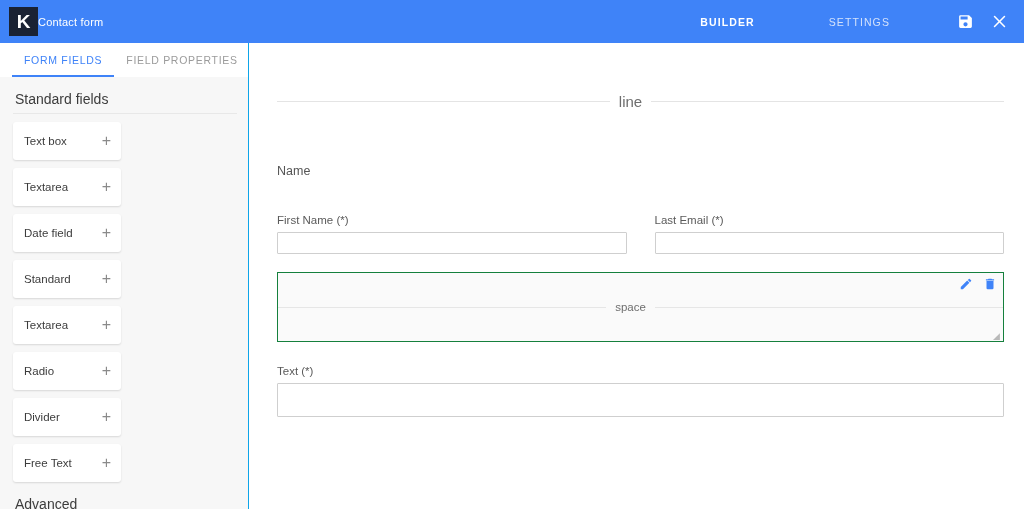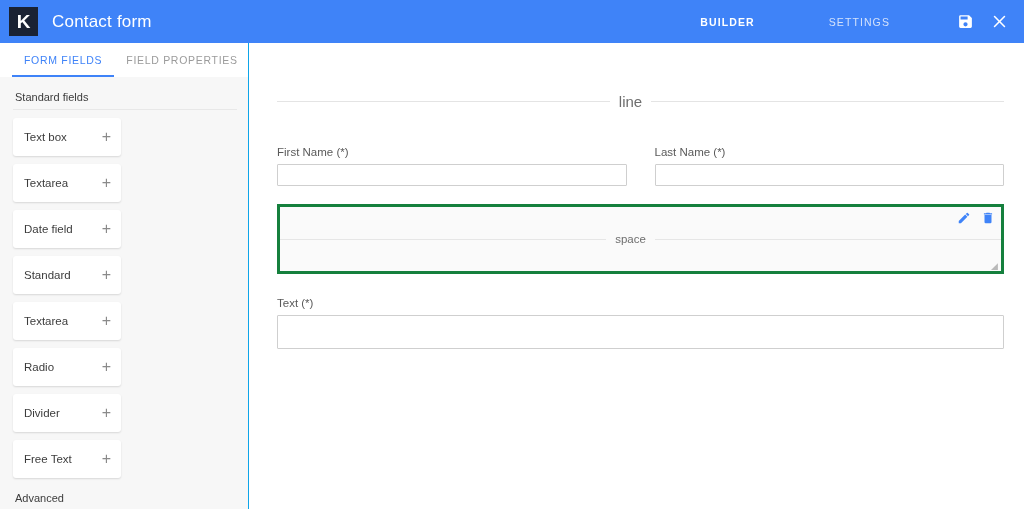--- a/index.html
+++ b/index.html
@@ -27,22 +27,22 @@
     width: 29px; height: 29px;
     background: #1a2233;
     color: #ffffff;
     display: flex; align-items: center; justify-content: center;
     font-size: 19px; font-weight: bold;
     letter-spacing: 0;
     flex-shrink: 0;
   }
   .app-title {
     color: #ffffff;
-    font-size: 17px;
-    margin-left: 14px;
+    font-size: 11px;
+    margin-left: 0;
     font-weight: normal;
     letter-spacing: .2px;
   }
   .topbar-spacer { flex: 1 1 auto; }
   .top-link {
     color: #ffffff;
     font-size: 10.5px;
     letter-spacing: 1.1px;
     font-weight: bold;
     padding: 0 14px;
@@ -93,21 +93,21 @@
     content: "";
     position: absolute; left: 0; right: 0; bottom: 0;
     height: 2px; background: #3f83f8;
   }
   .side-scroll {
     flex: 1 1 auto;
     overflow: hidden;
     padding: 0 11px 0 13px;
   }
   .group-title {
-    font-size: 11px;
+    font-size: 14px;
     color: #3c3c3c;
     margin: 14px 0 6px 2px;
   }
   .group-rule {
     height: 1px; background: #e8e8e8; margin: 0 0 8px 0;
   }
   .chips { display: flex; flex-wrap: wrap; gap: 8px 18px; flex-direction: column; }
   .chip {
     width: 108px;
     min-height: 38px;
@@ -193,21 +193,21 @@
     color: #333333;
     outline: none;
   }
 
   
   .space-block {
     position: relative;
     margin-top: 18px;
     height: 70px;
     background: #fafafa;
-    border: 3px solid #15803d;
+    border: 1px solid #15803d;
     display: flex; align-items: center;
   }
   .space-actions {
     position: absolute;
     top: 4px; right: 6px;
     display: flex; align-items: center; gap: 10px;
   }
   .space-actions .act { cursor: pointer; line-height: 0; }
   .space-line {
     position: absolute; left: 0; right: 0; top: 50%;
@@ -337,28 +337,29 @@
     </div>
 
     <div class="canvas">
 
 
       <div class="divider-block">
         <div class="divider-line"></div>
         <div class="divider-label">line</div>
       </div>
 
+      <div class="section-label">Name</div>
 
       <div class="row">
         <div class="field">
           <label class="field-label">First Name (*)</label>
           <input class="field-input" type="text" placeholder="" style="">
         </div>
         <div class="field">
-          <label class="field-label">Last Name (*)</label>
+          <label class="field-label">Last Email (*)</label>
           <input class="field-input" type="text" placeholder="" style="">
         </div>
       </div>
 
       <div class="space-block">
         <div class="space-actions">
           <span class="act">
             <span>
               <svg width="14" height="14" viewBox="0 0 24 24" fill="#3f83f8" aria-hidden="true">
                 <path d="M3 17.25V21h3.75L17.81 9.94l-3.75-3.75L3 17.25zM20.71 7.04a1 1 0 0 0 0-1.41l-2.34-2.34a1 1 0 0 0-1.41 0l-1.83 1.83 3.75 3.75 1.83-1.83z"></path>

